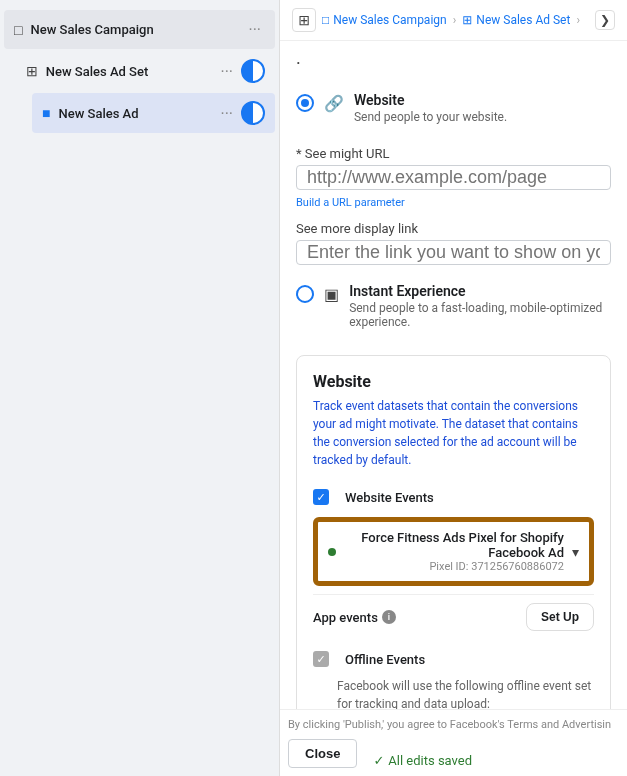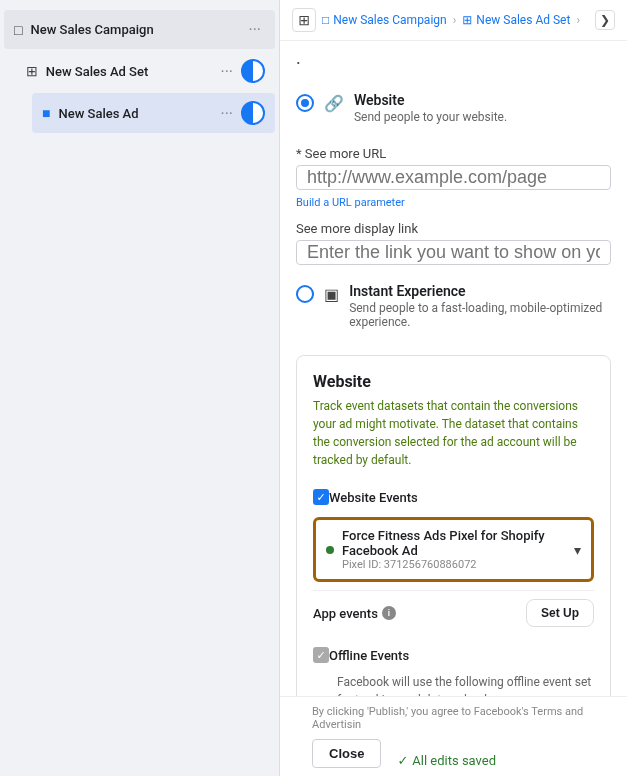--- a/index.html
+++ b/index.html
@@ -102,41 +102,41 @@
       background: #fff;
     }
     .link-btn { color: #1877f2; font-size: 11px; cursor: pointer; margin-top: 6px; display: inline-block; }
 
     
     .tracking-section {
       background: #fff; border: 1px solid #e0e0e0; border-radius: 8px;
       padding: 16px; margin-top: 16px;
     }
     .section-title { font-size: 16px; font-weight: 700; color: #1c1e21; margin-bottom: 6px; }
-    .section-desc { font-size: 12px; color: #4d7c0f; margin-bottom: 14px; line-height: 1.5; }
+    .section-desc { font-size: 12px; color: #1d4ed8; margin-bottom: 14px; line-height: 1.5; }
 
     
     .checkbox-row {
-      display: flex; align-items: center; gap: 0; padding: 6px 0;
+      display: flex; align-items: center; gap: 16px; padding: 6px 0;
     }
     .checkbox {
       width: 16px; height: 16px; border: 2px solid #1877f2;
       border-radius: 3px; background: #fff; display: flex; align-items: center;
       justify-content: center; flex-shrink: 0; cursor: pointer;
     }
     .checkbox.checked { background: #1877f2; }
     .checkbox.checked::after { content: '✓'; color: #fff; font-size: 11px; }
     .checkbox.disabled { border-color: #aaa; background: #f5f5f5; }
     .checkbox.disabled.checked { background: #aaa; }
     .checkbox-label { font-size: 13px; color: #1c1e21; font-weight: 500; }
 
     
     .pixel-row {
-      border: 3px solid #a16207; border-radius: 6px; padding: 8px 10px;
-      margin: 6px 0; display: flex; align-items: center; gap: 8px;
+      border: 5px solid #a16207; border-radius: 6px; padding: 8px 10px;
+      margin: 6px 0; display: flex; align-items: center; gap: 8px; text-align: right;
     }
     .green-dot { width: 8px; height: 8px; border-radius: 50%; background: #2e7d32; flex-shrink: 0; }
     .pixel-info { flex: 1; }
     .pixel-name { font-size: 13px; color: #1c1e21; font-weight: 500; }
     .pixel-id { font-size: 11px; color: #888; }
     .dropdown-btn { color: #444; font-size: 14px; cursor: pointer; }
 
     
     .app-events-row {
       display: flex; align-items: center; justify-content: space-between;
@@ -148,21 +148,21 @@
       padding: 6px 14px; border: 1px solid #ddd; border-radius: 8px;
       background: #fff; font-size: 12px; color: #1c1e21; cursor: pointer; font-weight: 600;
     }
 
     
     .offline-row { padding: 6px 0; }
     .offline-desc { font-size: 12px; color: #666; margin: 4px 0 8px 24px; line-height: 1.5; }
 
     
     .bottom-bar {
-      border-top: 1px solid #eee; padding: 8px 32px;
+      border-top: 1px solid #eee; padding: 8px 8px;
       background: #fff; flex-shrink: 0;
     }
     .bottom-bar-text { font-size: 11px; color: #888; margin-bottom: 8px; }
     .bottom-actions { display: flex; align-items: flex-end; gap: 16px; }
     .close-btn {
       padding: 6px 16px; border: 1px solid #ccd0d5; border-radius: 4px;
       background: #fff; font-size: 13px; color: #1c1e21; cursor: pointer; font-weight: 600;
     }
     .saved-text { font-size: 13px; color: #2e7d32; display: flex; align-items: center; gap: 4px; }
   </style>
@@ -219,21 +219,21 @@
       <div class="radio-circle selected"></div>
       <span class="radio-icon">🔗</span>
       <div>
         <div class="radio-label">Website</div>
         <div class="radio-desc">Send people to your website.</div>
       </div>
     </div>
 
     
     <div class="field-label">
-      <span>* See more URL</span>
+      <span>* See might URL</span>
     </div>
     <input class="text-input" type="text" placeholder="http://www.example.com/page" style="">
 
     <a class="link-btn">Build a URL parameter</a>
 
     
     <div class="field-label" style="margin-top:12px;">
       <span>See more display link</span>
     </div>
     <input class="text-input" type="text" placeholder="Enter the link you want to show on your last carou..." style="">

